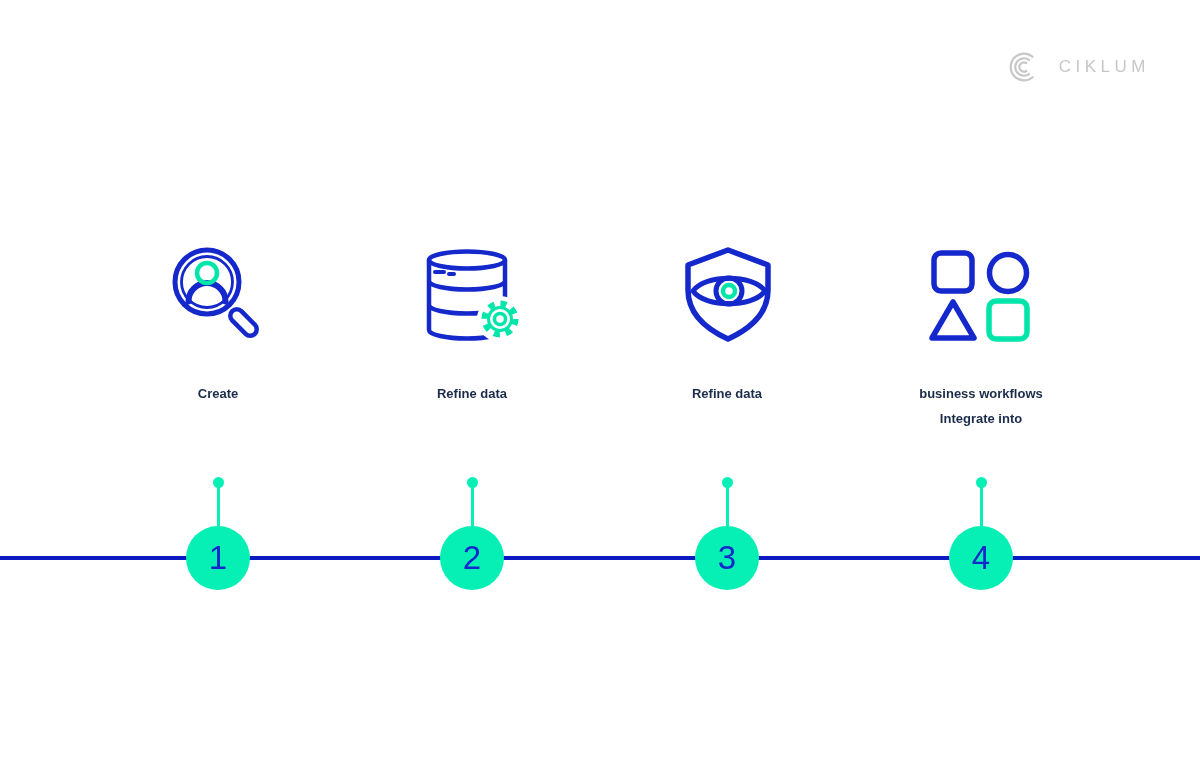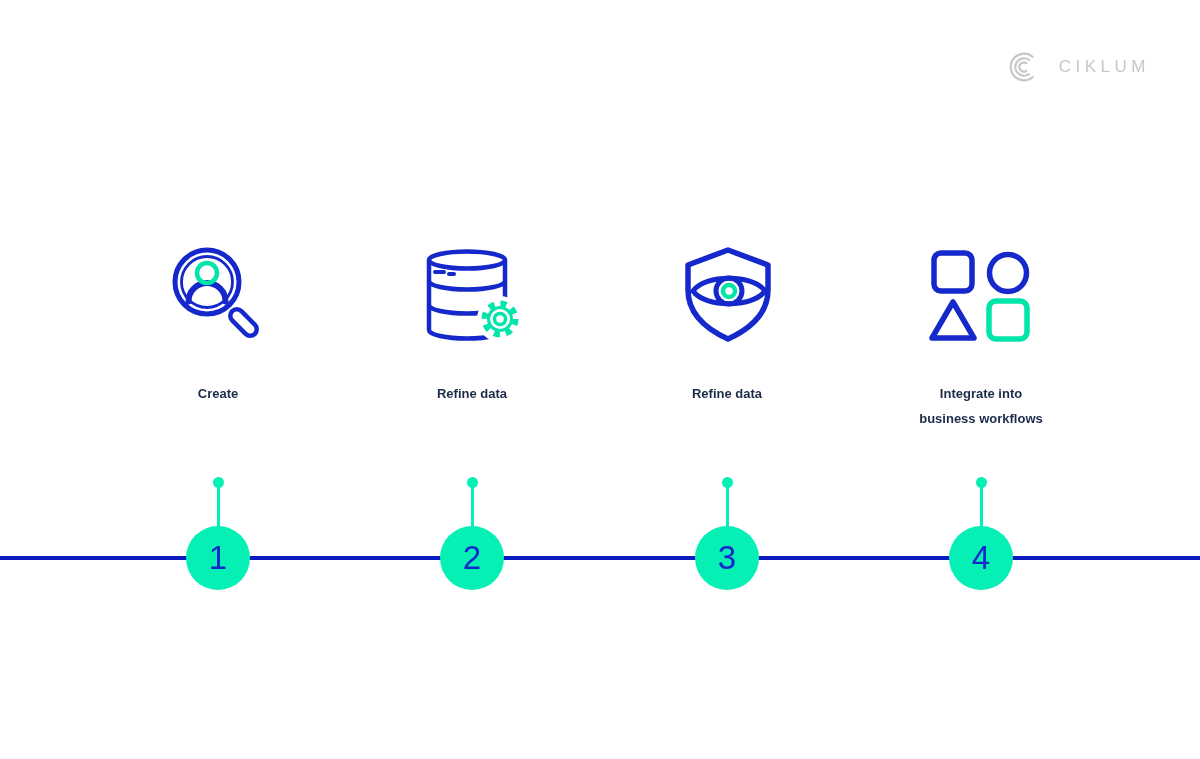--- a/index.html
+++ b/index.html
@@ -113,21 +113,21 @@
   <div class="step step-4">
     <div class="icon-wrap">
       <svg width="110" height="110" viewBox="0 0 110 110">
         <rect class="stroke-blue" stroke-width="5.5" x="8" y="9" width="38" height="38" rx="7"></rect>
         <circle class="stroke-blue" stroke-width="5.5" cx="82" cy="29" r="18.5"></circle>
         <path class="stroke-blue" stroke-width="5.5" stroke-linejoin="round" d="M27 58 L48 94 L6 94 Z"></path>
         <rect class="stroke-teal" stroke-width="5.5" x="63" y="57" width="38" height="38" rx="7"></rect>
       </svg>
     </div>
     <div class="label">
+      <div>business workflows</div>
       <div>Integrate into</div>
-      <div>business workflows</div>
     </div>
     <div class="dot"></div>
     <div class="stem"></div>
     <div class="num-circle">4</div>
   </div>
 
 </div>
 
 </body></html>

